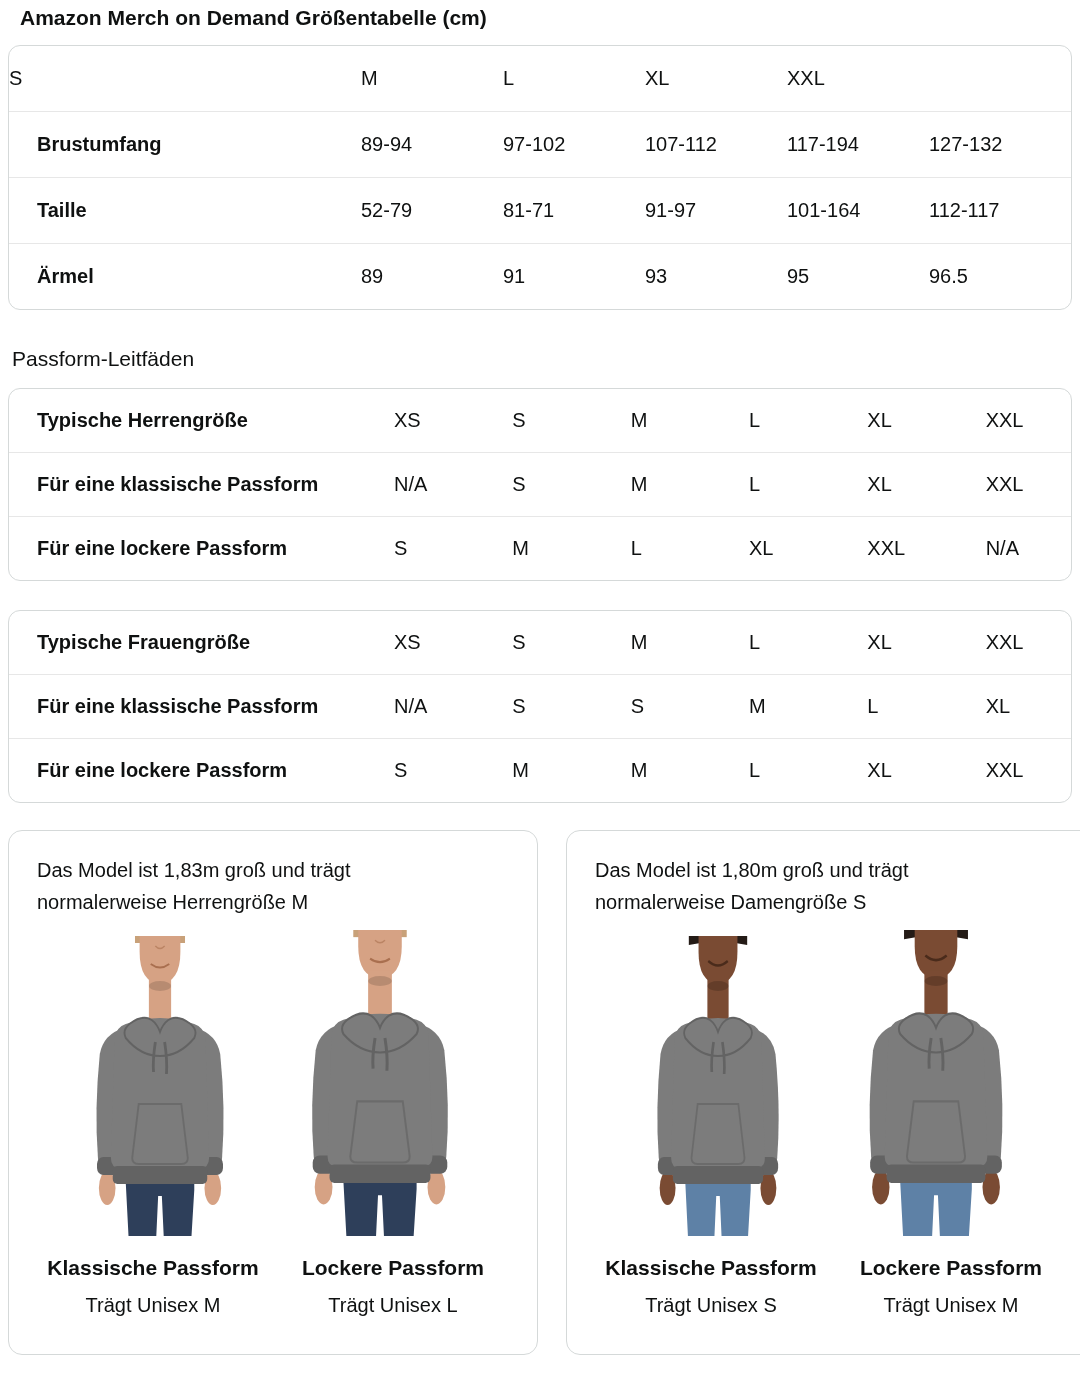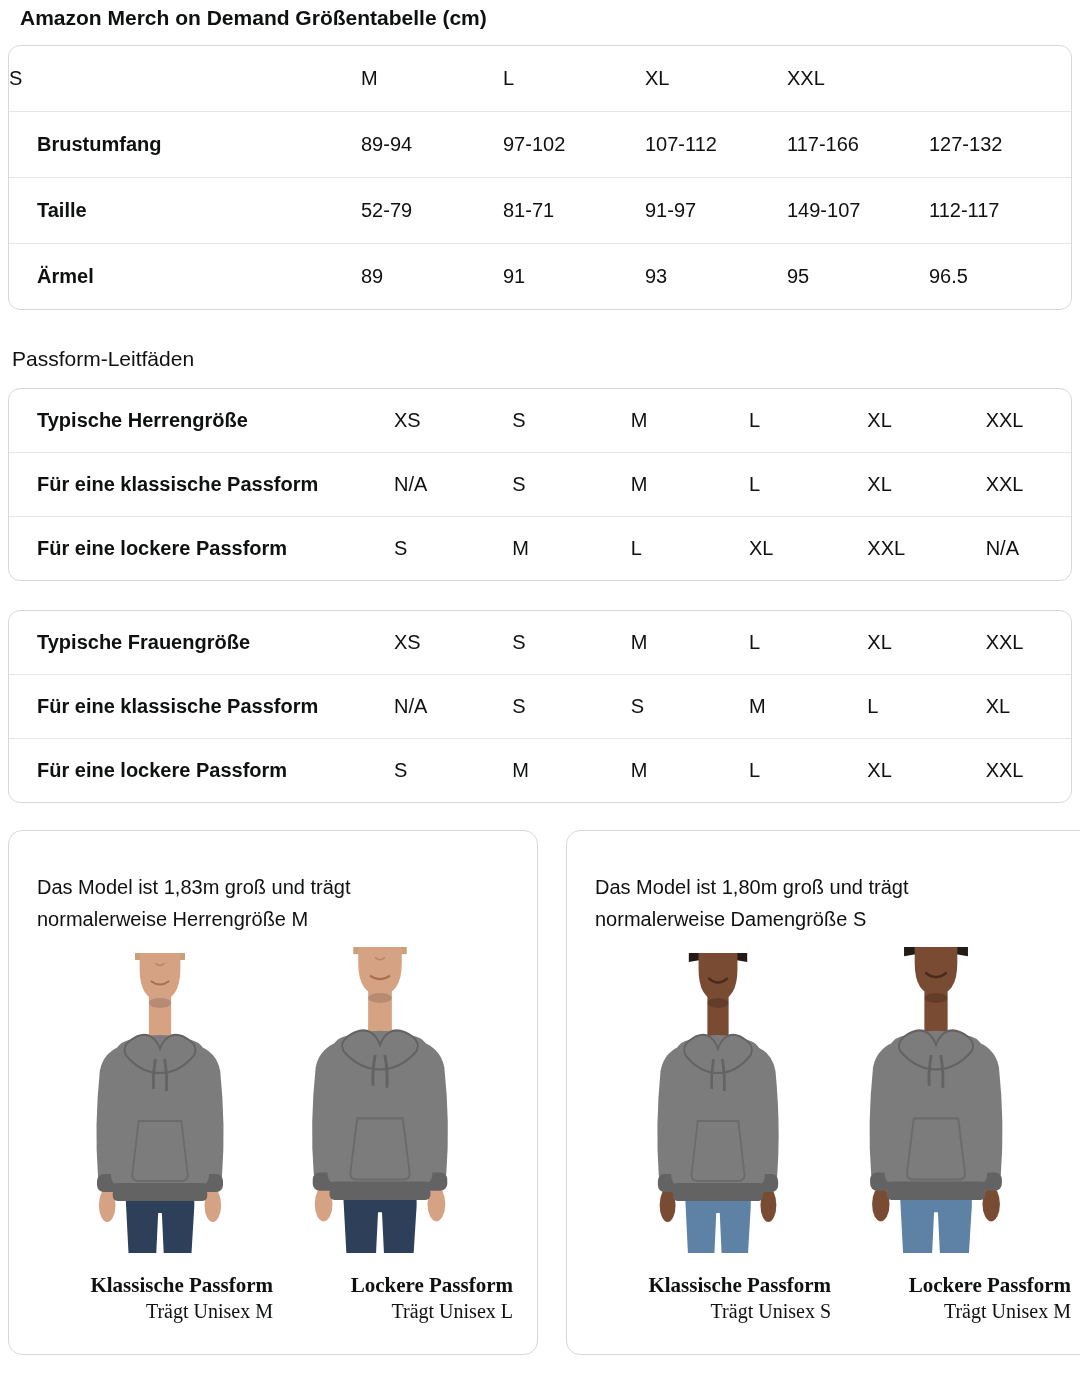--- a/index.html
+++ b/index.html
@@ -34,35 +34,35 @@
   .section-heading{font-size:21px;font-weight:400;margin:37px 0 17px 4px;}
   .tablegap{height:29px;}
 
   
   .cards{display:flex;gap:28px;margin-top:27px;}
   .model-card{
     flex:1;
     border:1px solid var(--border,#D5D9D9);
     border-radius:14px;
     background:#fff;
-    padding:36px 24px 26px 24px;
+    padding:19px 24px 26px 24px;
     height:525px;
     box-sizing:border-box;
   }
   .card-desc{font-size:20px;line-height:32px;margin:4px 0 6px 4px;}
   .photo-row{display:flex;justify-content:space-evenly;align-items:flex-end;height:312px;}
   .photo svg{display:block;}
   .photo.m-classic svg{width:176px;height:300px;}
   .photo.m-loose  svg{width:188px;height:306px;}
   .photo.f-classic svg{width:168px;height:300px;}
   .photo.f-loose  svg{width:184px;height:306px;}
   .caption-row{display:flex;justify-content:space-evenly;margin-top:20px;}
-  .caption{text-align:right;width:240px;font-family:Liberation Serif, serif;}
+  .caption{text-align:center;width:240px;}
   .caption .fit{font-size:21px;font-weight:700;}
-  .caption .size{font-size:20px;font-weight:400;margin-top:2px;}
+  .caption .size{font-size:20px;font-weight:400;margin-top:14px;}
 </style>
 </head>
 <body>
 
 <svg width="0" height="0" style="position:absolute">
   <defs>
     <g id="fig-male">
       <rect x="68" y="0" width="54" height="7" fill="var(--hair-male)"></rect>
       <path d="M73,0 h44 v16 q0,30 -22,32 q-22,-2 -22,-32 z" fill="var(--skin-male)"></path>
       <path d="M85,28 q10,7 20,0" stroke="var(--skin-male-shadow)" stroke-width="2" fill="none"></path>
@@ -116,29 +116,29 @@
       <div class="tcell">M</div>
       <div class="tcell">L</div>
       <div class="tcell">XL</div>
       <div class="tcell">XXL</div>
     </div>
     <div class="trow cols5">
       <div class="tcell tlabel">Brustumfang</div>
       <div class="tcell">89-94</div>
       <div class="tcell">97-102</div>
       <div class="tcell">107-112</div>
-      <div class="tcell">117-166</div>
+      <div class="tcell">117-194</div>
       <div class="tcell">127-132</div>
     </div>
     <div class="trow cols5">
       <div class="tcell tlabel">Taille</div>
       <div class="tcell">52-79</div>
       <div class="tcell">81-71</div>
       <div class="tcell">91-97</div>
-      <div class="tcell">149-107</div>
+      <div class="tcell">101-164</div>
       <div class="tcell">112-117</div>
     </div>
     <div class="trow cols5">
       <div class="tcell tlabel">Ärmel</div>
       <div class="tcell">89</div>
       <div class="tcell">91</div>
       <div class="tcell">93</div>
       <div class="tcell">95</div>
       <div class="tcell">96.5</div>
     </div>

